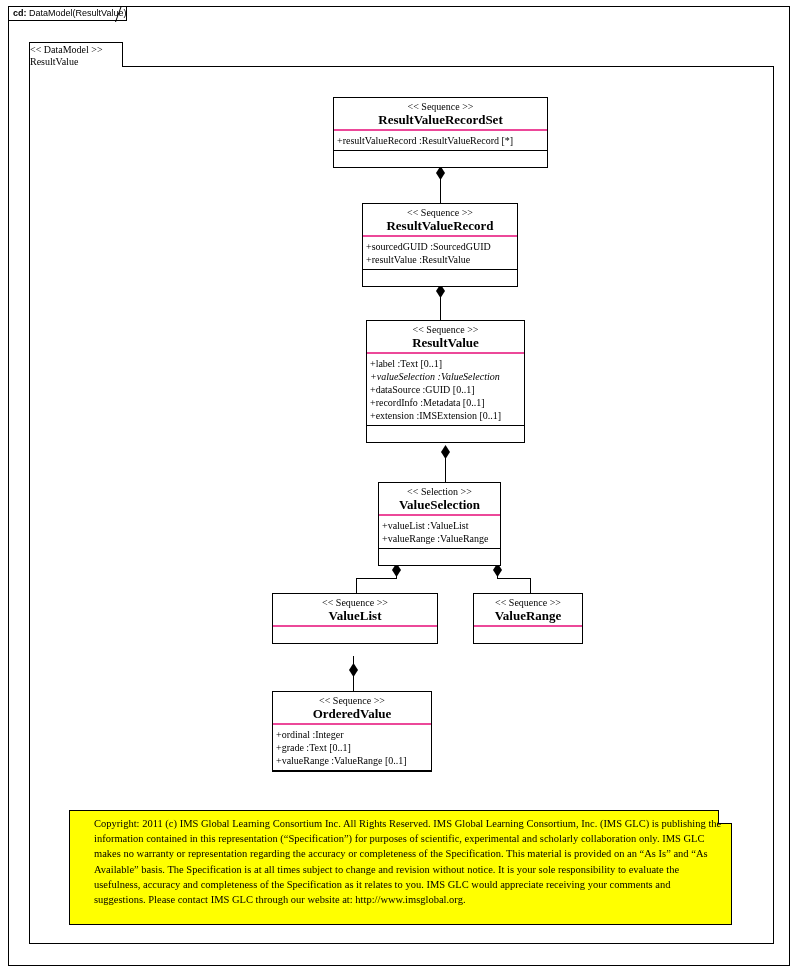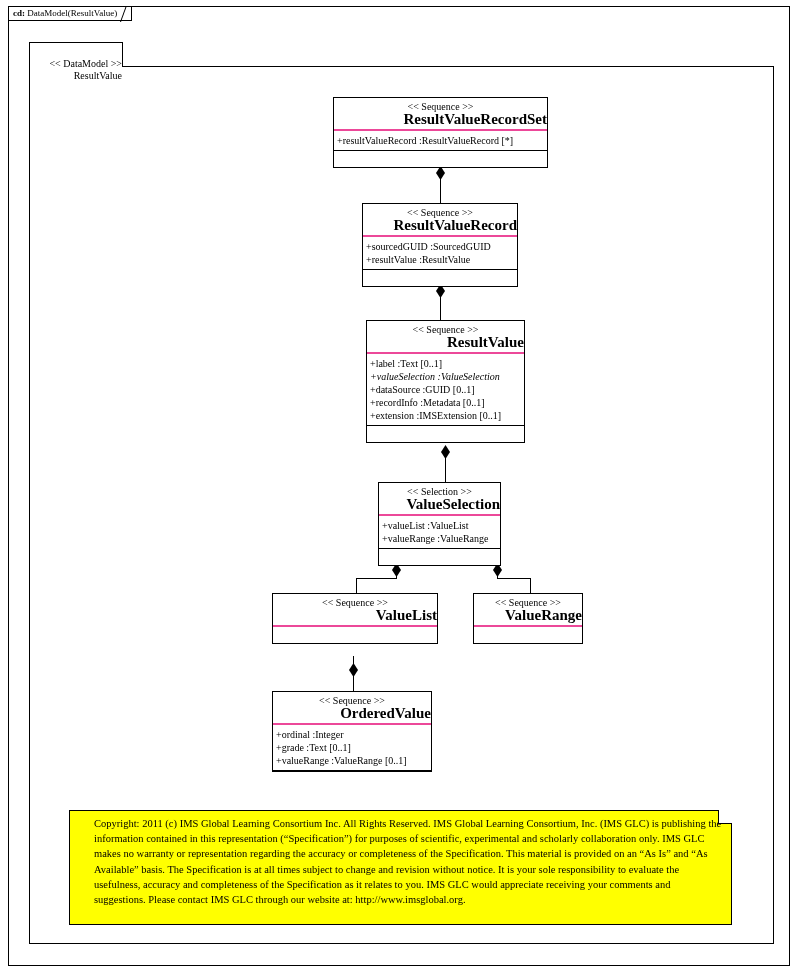--- a/index.html
+++ b/index.html
@@ -35,23 +35,23 @@
     position: absolute;
     left: 8px;
     top: 6px;
     height: 15px;
     box-sizing: border-box;
     border: 1px solid #000;
     border-bottom: 1px solid #000;
     background: #fff;
     font-size: 9px;
     line-height: 13px;
-    padding: 0 14px 0 4px;
+    padding: 0 0 0 4px;
     white-space: nowrap;
-    font-family: Liberation Serif, serif;
+    font-family: Liberation Sans, sans-serif;
   }
   .frame-tab .bold { font-weight: bold; }
   .frame-tab:after {
     content: "";
     position: absolute;
     right: 0; top: -1px;
     width: 10px; height: 16px;
     border-left: 1px solid #000;
     transform: skewX(-20deg);
     transform-origin: bottom left;
@@ -72,43 +72,43 @@
   .pkg-tab {
     position: absolute;
     left: 29px;
     top: 42px;
     width: 94px;
     height: 25px;
     border: 1px solid #000;
     border-bottom: none;
     box-sizing: border-box;
     background: #fff;
-    text-align: right;
+    text-align: left;
     font-size: 10px;
     line-height: 12px;
-    padding-top: 15px;
+    padding-top: 1px;
   }
 
   
   .cls {
     position: absolute;
     border: 1px solid #000;
     box-sizing: border-box;
     background: #fff;
     font-size: 10px;
     z-index: 5;
   }
   .cls .hdr {
     text-align: center;
     padding: 2px 0 3px 0;
     border-bottom: 2px solid #ec4899;
     line-height: 13px;
   }
   .cls .stereo { display: block; font-size: 10px; }
-  .cls .nm { display: block; font-weight: bold; font-size: 15px; text-align: right; }
+  .cls .nm { display: block; font-weight: bold; font-size: 13px; }
   .cls .nm.ital { }
   .cls .attrs {
     padding: 3px 2px 3px 3px;
     border-bottom: 1px solid #000;
     line-height: 13px;
   }
   .cls .attrs div { white-space: nowrap; }
   .cls .attrs .ital { font-style: italic; }
   .cls .ops {
     height: 16px;

